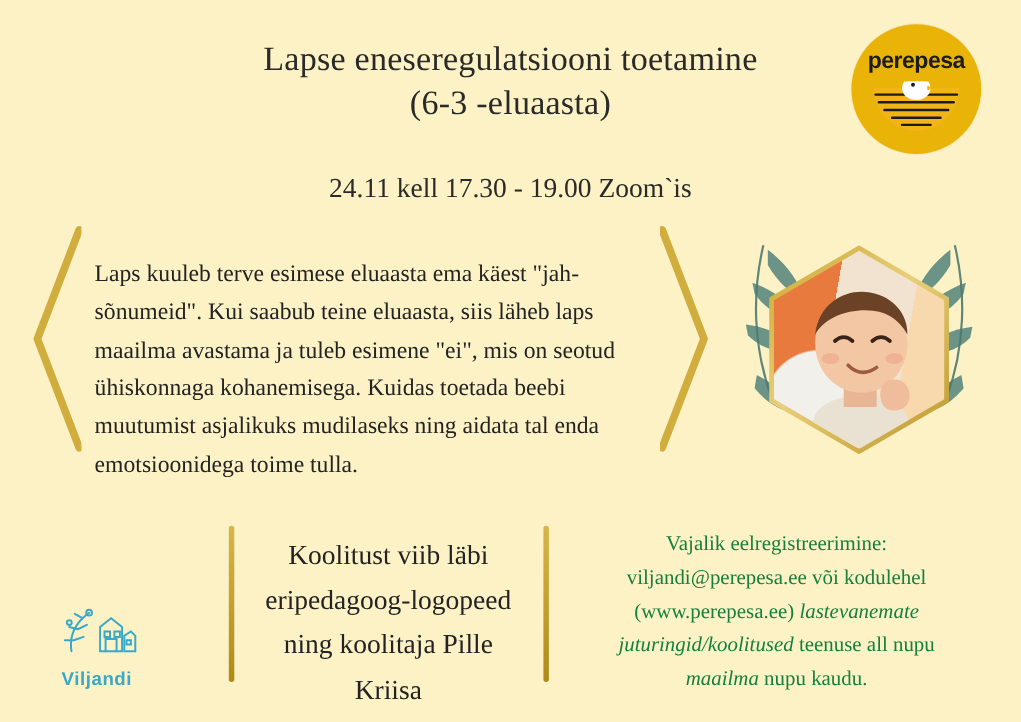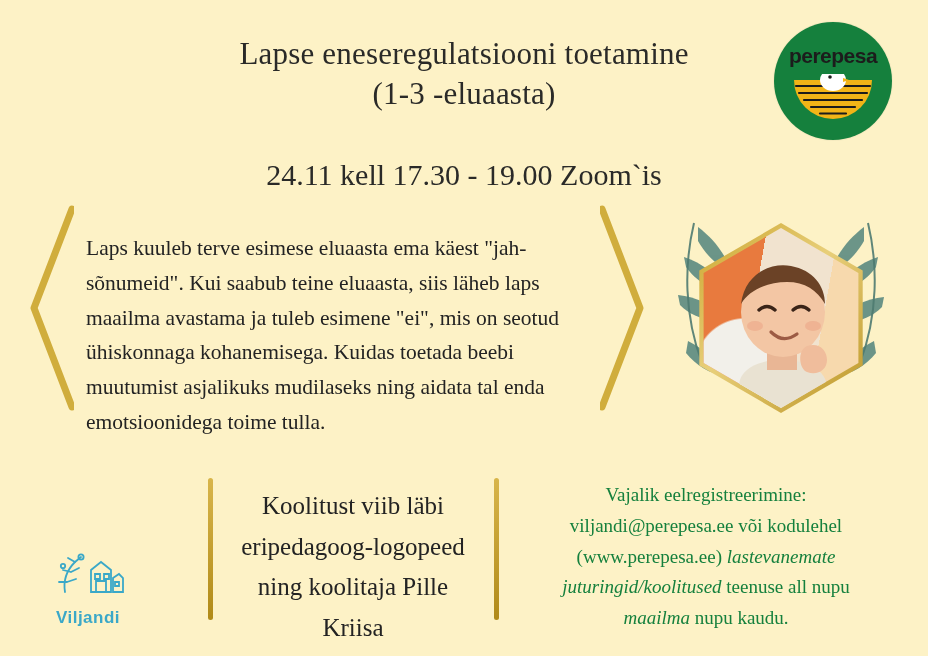--- a/index.html
+++ b/index.html
@@ -36,33 +36,33 @@
     color: #2a2a28;
     letter-spacing: 0.2px;
   }
 
   .datetime {
     position: absolute;
     top: 158px;
     left: 0;
     width: 928px;
     text-align: center;
-    font-size: 30px;
+    font-size: 25px;
     color: #2a2a28;
   }
 
   
   .logo {
     position: absolute;
     top: 22px;
     right: 36px;
     width: 118px;
     height: 118px;
     border-radius: 50%;
-    background: #15803d;
+    background: #eab308;
     box-shadow: 0 0 0 1px rgba(0,0,0,0.03);
     overflow: hidden;
   }
   .logo-inner {
     position: relative;
     width: 100%;
     height: 100%;
   }
   .logo-word {
     position: absolute;
@@ -205,21 +205,21 @@
     margin-top: 12px;
   }
 </style>
 </head>
 <body>
 
 <div class="poster">
 
   <div class="title-block">
     <div class="title-line">Lapse eneseregulatsiooni toetamine</div>
-    <div class="title-line">(1-3 -eluaasta)</div>
+    <div class="title-line">(6-3 -eluaasta)</div>
   </div>
 
   <div class="datetime">24.11 kell 17.30 - 19.00 Zoom`is</div>
 
   <div class="logo">
     <div class="logo-inner">
       <div class="logo-word">perepesa</div>
       <svg class="logo-bowl" width="86" height="46" viewBox="0 0 86 46">
         <path d="M4 6 H82 A39 39 0 0 1 43 45 A39 39 0 0 1 4 6 Z" fill="#f2b417"></path>
         <g stroke="#1c1c1c" stroke-width="2.2" fill="none" stroke-linecap="round">

